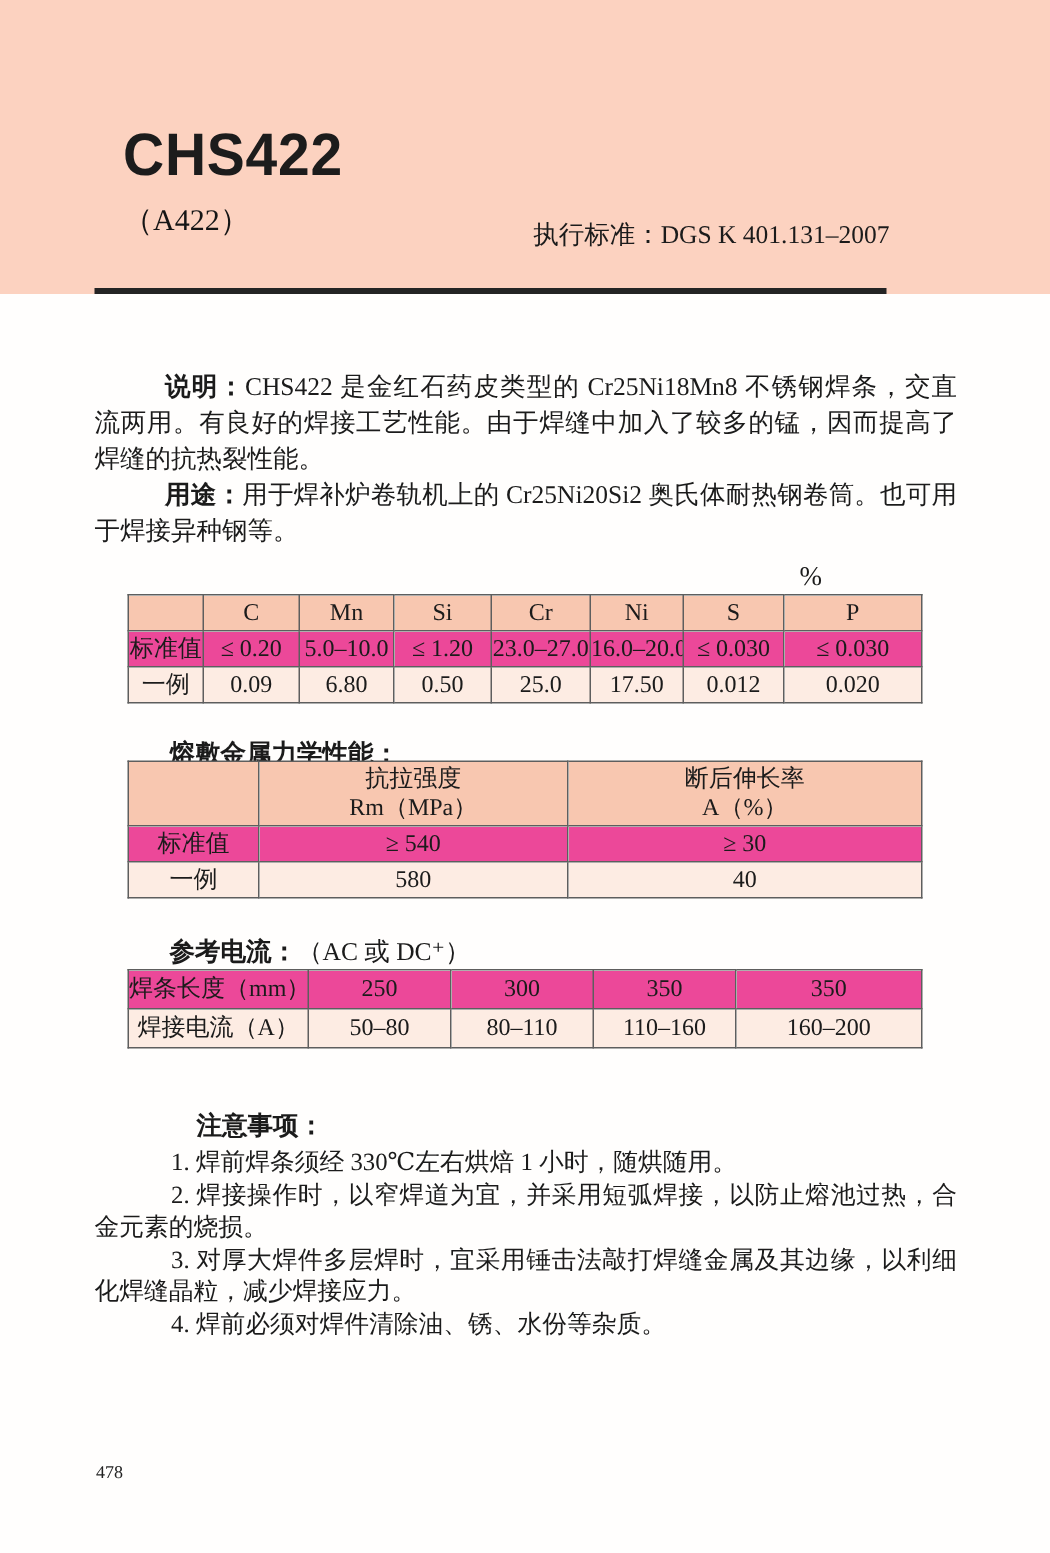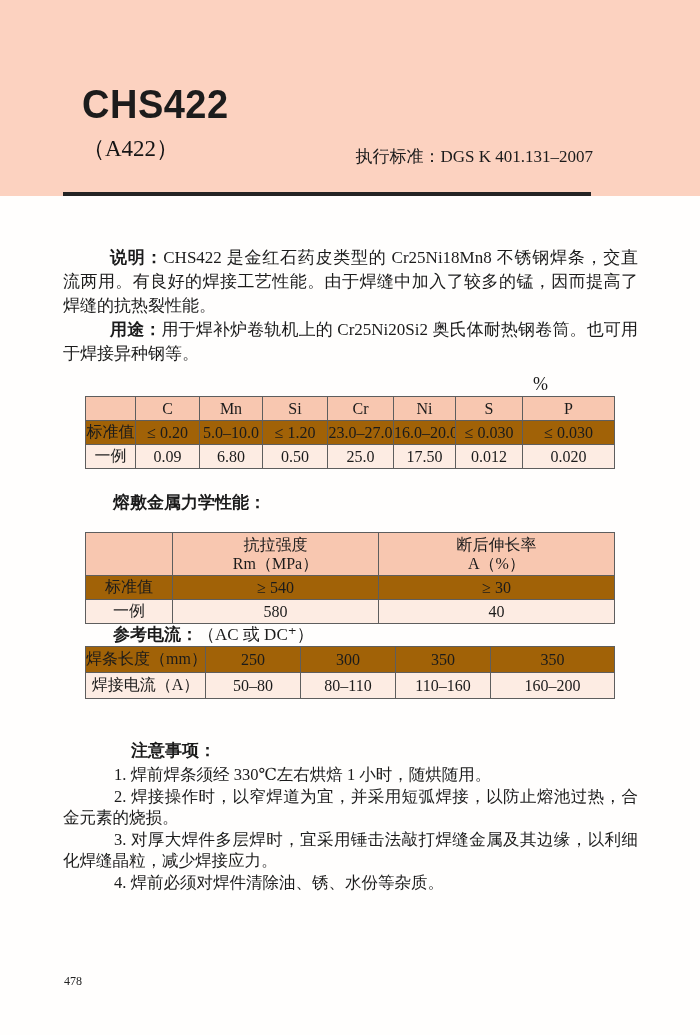--- a/index.html
+++ b/index.html
@@ -9,21 +9,21 @@
     font-family:"Liberation Serif","DejaVu Serif",serif;
   }
   
   .banner { position:absolute; top:0; left:0; width:700px; height:196px; background:#fcd2c0; }
   .banner-title {
     position:absolute; left:82px; top:84px; margin:0;
     font-family:"Liberation Sans","DejaVu Sans",sans-serif;
     font-weight:bold; font-size:38px; line-height:1; letter-spacing:0.5px; color:#1c1c1c;
     transform:scaleY(1.05); transform-origin:top left;
   }
-  .banner-subtitle { position:absolute; left:82px; top:133px; font-size:23px; color:#151515; }
+  .banner-subtitle { position:absolute; left:82px; top:133px; font-size:20px; color:#151515; }
   .standard-line { position:absolute; top:145px; right:107px; font-size:17px; white-space:nowrap; }
   .standard-label { font-family:"Liberation Sans","DejaVu Sans",sans-serif; font-weight:normal; }
   .standard-value { font-family:"Liberation Serif","DejaVu Serif",serif; }
   .header-rule { position:absolute; left:63px; top:192px; width:528px; height:4px; background:#242424; }
 
   
   .intro { position:absolute; left:63px; top:246px; width:575px; font-size:17px; line-height:24px; text-align:justify; }
   .intro p { margin:0; text-indent:47px; }
   .lead { font-family:"Liberation Sans","DejaVu Sans",sans-serif; font-weight:bold; }
 
@@ -36,25 +36,25 @@
   .sec-heading .plain { font-family:"Liberation Serif","DejaVu Serif",serif; font-weight:normal;text-align:center; }
   .unit-mark { position:absolute; left:533px; top:374px; font-size:18px; }
 
   
   table { position:absolute; left:85px; border-collapse:collapse; table-layout:fixed; }
   th, td {
     border:1px solid #5e5e5e; text-align:center; vertical-align:middle;
     font-size:16px; font-weight:normal; padding:1px 0; overflow:hidden; white-space:nowrap;
   }
   tr.head > * { background:#f8c7b0; }
-  tr.mid  > * { background:#a16207; }
+  tr.mid  > * { background:#ec4899; }
   tr.light> * { background:#fdece3; }
   .t-chem    { top:396px; width:529px; }
   .t-chem th, .t-chem td { height:21px; }
-  .t-mech    { top:532px; width:529px; }
+  .t-mech    { top:507px; width:529px; }
   .t-mech tr.head th { height:40px; line-height:19px; }
   .t-mech tr.mid td, .t-mech tr.light td { height:19px; }
   .t-curr    { top:646px; width:529px; }
   .t-curr th, .t-curr td { height:23px; }
   .two-line span { display:block; }
 
   
   .notes-title { top:741px;margin-left:18px; }
   .notes { position:absolute; left:63px; top:764px; width:575px; font-size:16.5px; line-height:21.5px; text-align:justify; }
   .notes p { margin:0; text-indent:51px; }

